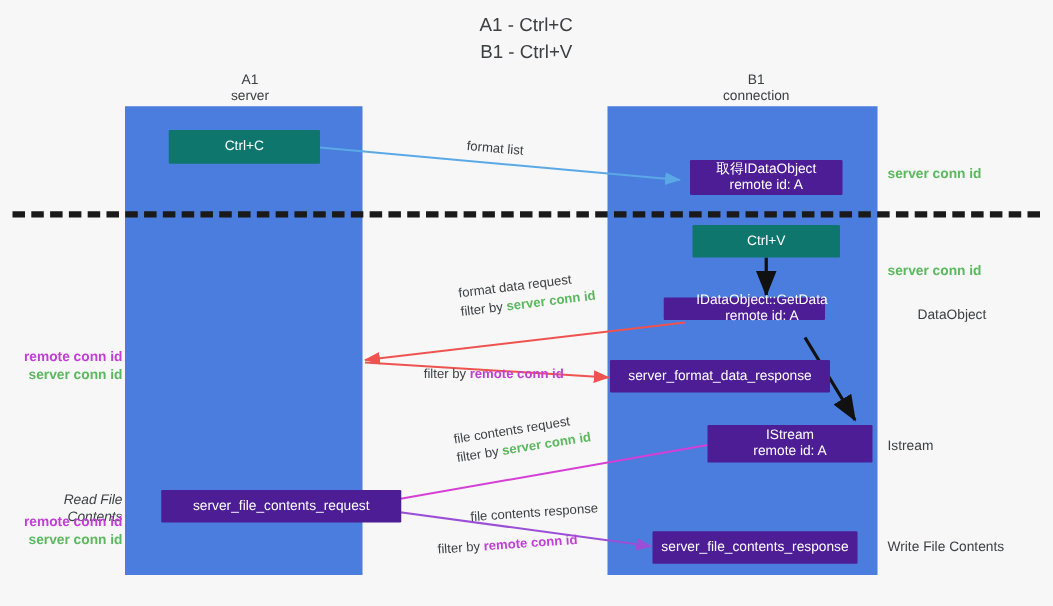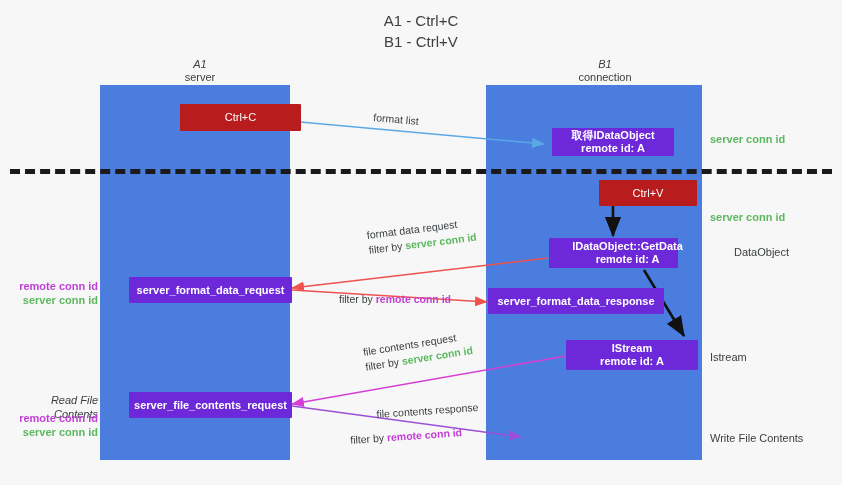--- a/index.html
+++ b/index.html
@@ -18,37 +18,37 @@
     left:0;top:10px;width:842px;
     text-align:center;
     font-size:15px;color:#3c4043;line-height:21px;
     white-space:pre-line;
   }
 
   
   .lane-head{
     text-align:center;font-size:11px;color:#3c4043;line-height:13px;
   }
-  .lane-head .lh-main{display:block;font-style:italic;}
+  .lane-head .lh-main{display:block;}
   .lane-head .lh-sub{display:block;}
 
   
   .lane{background:#4a7ddd;}
 
   
   .box{
     box-sizing:border-box;
     display:flex;align-items:center;justify-content:center;
     text-align:center;
     color:#ffffff;font-size:11px;line-height:13px;
     border-radius:1px;
     white-space:pre-line;
   }
-  .box.green{background:#b91c1c;margin-left:45px;}
-  .box.orange{background:#6d28d9;font-weight:bold;}
+  .box.green{background:#0f766e;}
+  .box.orange{background:#4c1d95;}
 
   
   .sidelabel{font-size:11px;line-height:14px;white-space:pre-line;}
   .green-t{color:#5cb85f;font-weight:bold;}
   .purple-t{color:#c13fd6;font-weight:bold;}
   .plain-t{color:#3c4043;}
 
   
   .edgelabel{
     font-size:10.5px;color:#3c4043;line-height:15px;
@@ -116,37 +116,37 @@
 
     <line x1="566" y1="356" x2="292" y2="404" stroke="#d63fd6" stroke-width="1.6" marker-end="url(#ah-magenta)"></line>
 
     <line x1="292" y1="406" x2="521" y2="437" stroke="#9b4fd6" stroke-width="1.6" marker-end="url(#ah-purple)"></line>
   </svg>
 
   <div class="abs" id="dashline"></div>
 
   <div class="abs box green" style="left:135px;top:104px;width:121px;height:27px;">Ctrl+C</div>
 
-  <div class="abs box orange" style="left:129px;top:277px;width:163px;height:26px;">server_format_data_request</div>
 
-  <div class="abs box orange" style="left:129px;top:392px;width:163px;height:26px;">server_file_contents_request</div>
+  <div class="abs box orange" style="left:129px;top:392px;width:192px;height:26px;">server_file_contents_request</div>
 
   <div class="abs box orange" style="left:552px;top:128px;width:122px;height:28px;">取得IDataObject
 remote id: A</div>
 
-  <div class="abs box green" style="left:554px;top:180px;width:98px;height:26px;text-align:right;">Ctrl+V</div>
+  <div class="abs box green" style="left:554px;top:180px;width:118px;height:26px;text-align:right;">Ctrl+V</div>
 
-  <div class="abs box orange" style="left:549px;top:238px;width:129px;height:30px;padding-left:28px;">IDataObject::GetData
+  <div class="abs box orange" style="left:531px;top:238px;width:129px;height:18px;padding-left:28px;">IDataObject::GetData
 remote id: A</div>
 
   <div class="abs box orange" style="left:566px;top:340px;width:132px;height:30px;">IStream
 remote id: A</div>
 
   <div class="abs box orange" style="left:488px;top:288px;width:176px;height:26px;">server_format_data_response</div>
 
+  <div class="abs box orange" style="left:522px;top:425px;width:164px;height:26px;">server_file_contents_response</div>
 
   <div class="abs edgelabel" style="left:374px;top:110px;transform:rotate(5deg);">format list</div>
 
   <div class="abs" style="left:366px;top:228px;transform:rotate(-7deg);transform-origin:left top;">
     <div class="edgelabel">format data request</div>
     <div class="edgelabel"><span>filter by </span><b class="green-t">server conn id</b></div>
   </div>
 
   <div class="abs" style="left:339px;top:285px;">
     <div class="edgelabel" style="margin-top:7px;"><span>filter by </span><b class="purple-t">remote conn id</b></div>

